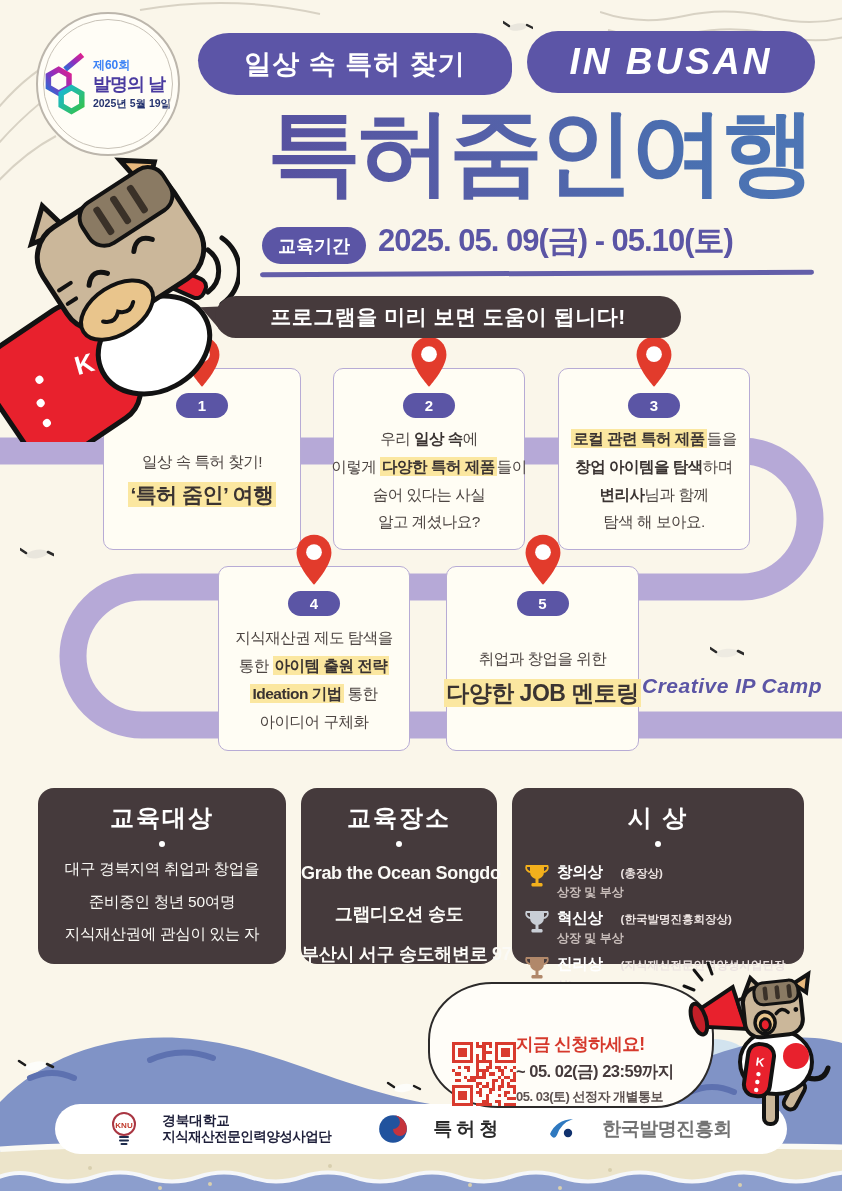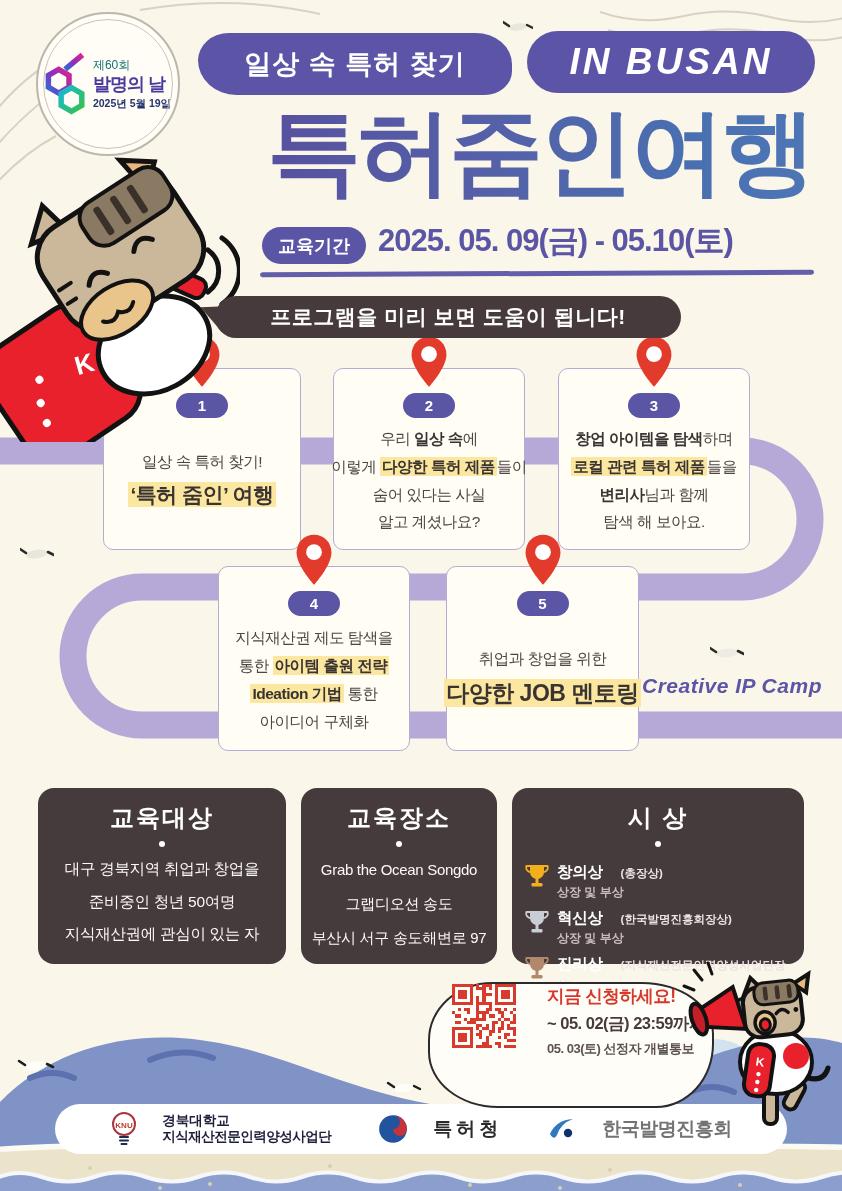--- a/index.html
+++ b/index.html
@@ -8,21 +8,21 @@
   svg{display:block;}
 
   
   .deco{position:absolute;pointer-events:none;}
 
   
   .badge{position:absolute;left:36px;top:12px;width:140px;height:140px;border-radius:50%;
          background:#fffdf6;border:2px solid #bcb6ac;display:flex;align-items:center;justify-content:center;gap:6px;z-index:5;}
   .badge::after{content:"";position:absolute;inset:5px;border:1.5px solid #c9c3b8;border-radius:50%;}
   .badge-text{display:flex;flex-direction:column;line-height:1.25;white-space:nowrap;}
-  .badge-l1{font-size:12px;font-weight:400;color:#0f766e;}
+  .badge-l1{font-size:12px;font-weight:700;color:#3b82f6;}
   .badge-l2{font-size:18px;font-weight:900;color:#4a3ba0;letter-spacing:-1px;}
   .badge-l3{font-size:10.5px;font-weight:700;color:#25336f;margin-top:2px;}
 
   
   .tagline{position:absolute;left:198px;top:33px;width:314px;height:62px;background:#5c55a7;
            border-radius:34px 40px 30px 42px / 30px 34px 26px 38px;display:flex;align-items:center;justify-content:center;
            color:#fff;font-size:27px;font-weight:800;letter-spacing:1px;z-index:4;}
   .busan{position:absolute;left:527px;top:31px;width:288px;height:62px;background:#5c55a7;border-radius:31px;
          display:flex;align-items:center;justify-content:center;color:#fff;font-size:37px;font-weight:900;
          font-style:italic;letter-spacing:3px;z-index:4;}
@@ -67,32 +67,32 @@
   .camp-label{position:absolute;left:642px;top:674px;font-size:21px;font-weight:800;font-style:italic;
               color:#5b55a5;letter-spacing:.5px;z-index:3;}
 
   
   .panel{position:absolute;top:788px;height:176px;background:#453a3c;border-radius:16px;color:#fff;z-index:3;
          padding-top:14px;box-sizing:border-box;}
   .panel-title{text-align:center;font-size:24px;font-weight:800;letter-spacing:2px;}
   .panel-dot{width:6px;height:6px;border-radius:50%;background:#fff;margin:7px auto 6px;}
   .panel-body{text-align:center;}
   .panel-body .pline{font-size:15.5px;line-height:2.1;letter-spacing:-0.3px;color:#fbfaf6;white-space:nowrap;}
-  .panel2 .pline{font-size:15px;line-height:2.25;}
+  .panel2 .pline{font-size:18px;line-height:2.25;font-weight:bold;}
   .awards{padding:2px 13px 0;}
   .award-row{display:flex;align-items:flex-start;gap:8px;margin-top:7px;}
   .award-icon{flex:0 0 auto;margin-top:1px;}
   .award-name{font-size:15.5px;font-weight:800;white-space:nowrap;letter-spacing:-0.3px;}
   .award-org{font-size:11.5px;font-weight:600;color:#ece3e1;margin-left:18px;}
   .award-sub{font-size:12px;color:#c8bdba;margin-top:1px;font-weight:bold;}
   .t-gold{color:#f3b01c;} .t-silver{color:#c9ced6;} .t-bronze{color:#b1886a;}
 
   
   .apply{position:absolute;left:428px;top:982px;width:286px;height:126px;background:#fffdf8;border:2.5px solid #2c2a2a;
-         border-radius:64px 72px 58px 70px / 58px 52px 64px 56px;display:flex;align-items:flex-start;gap:31px;
+         border-radius:64px 72px 58px 70px / 58px 52px 64px 56px;display:flex;align-items:flex-end;gap:0;
          padding-left:22px;box-sizing:border-box;z-index:7;}
   .apply-text{display:flex;flex-direction:column;gap:5px;}
   .apply-h{font-size:17.5px;font-weight:800;color:#d6392c;letter-spacing:-0.5px;}
   .apply-d{font-size:16.5px;font-weight:700;color:#463b3c;letter-spacing:-0.5px;}
   .apply-n{font-size:13px;font-weight:600;color:#5d5250;letter-spacing:-0.5px;}
 
   
   .sea{position:absolute;left:0;top:1000px;z-index:2;pointer-events:none;}
 
   
@@ -231,22 +231,22 @@
       </div>
       <div class="step-card" style="left: 558px; top: 368px; width: 190px; height: 180px;">
         <div class="pin">
           <svg width="42" height="54" viewBox="0 0 36 48">
             <path d="M18 1.5C9 1.5 2.5 8.5 2.5 17.5 C2.5 29 18 46 18 46 S33.5 29 33.5 17.5 C33.5 8.5 27 1.5 18 1.5Z" fill="#e23b2c"></path>
             <circle cx="18" cy="17" r="7" fill="#fff"></circle>
           </svg>
         </div>
         <div class="num-pill">3</div>
         <div class="lines">
+          <div class="cline"><span class="b hl">로컬 관련 특허 제품</span><span>들을</span></div>
           <div class="cline"><span class="b">창업 아이템을 탐색</span><span>하며</span></div>
-          <div class="cline"><span class="b hl">로컬 관련 특허 제품</span><span>들을</span></div>
           <div class="cline"><span class="b">변리사</span><span>님과 함께</span></div>
           <div class="cline"><span>탐색 해 보아요.</span></div>
         </div>
       </div>
       <div class="step-card" style="left: 218px; top: 566px; width: 190px; height: 183px;">
         <div class="pin">
           <svg width="42" height="54" viewBox="0 0 36 48">
             <path d="M18 1.5C9 1.5 2.5 8.5 2.5 17.5 C2.5 29 18 46 18 46 S33.5 29 33.5 17.5 C33.5 8.5 27 1.5 18 1.5Z" fill="#e23b2c"></path>
             <circle cx="18" cy="17" r="7" fill="#fff"></circle>
           </svg>

